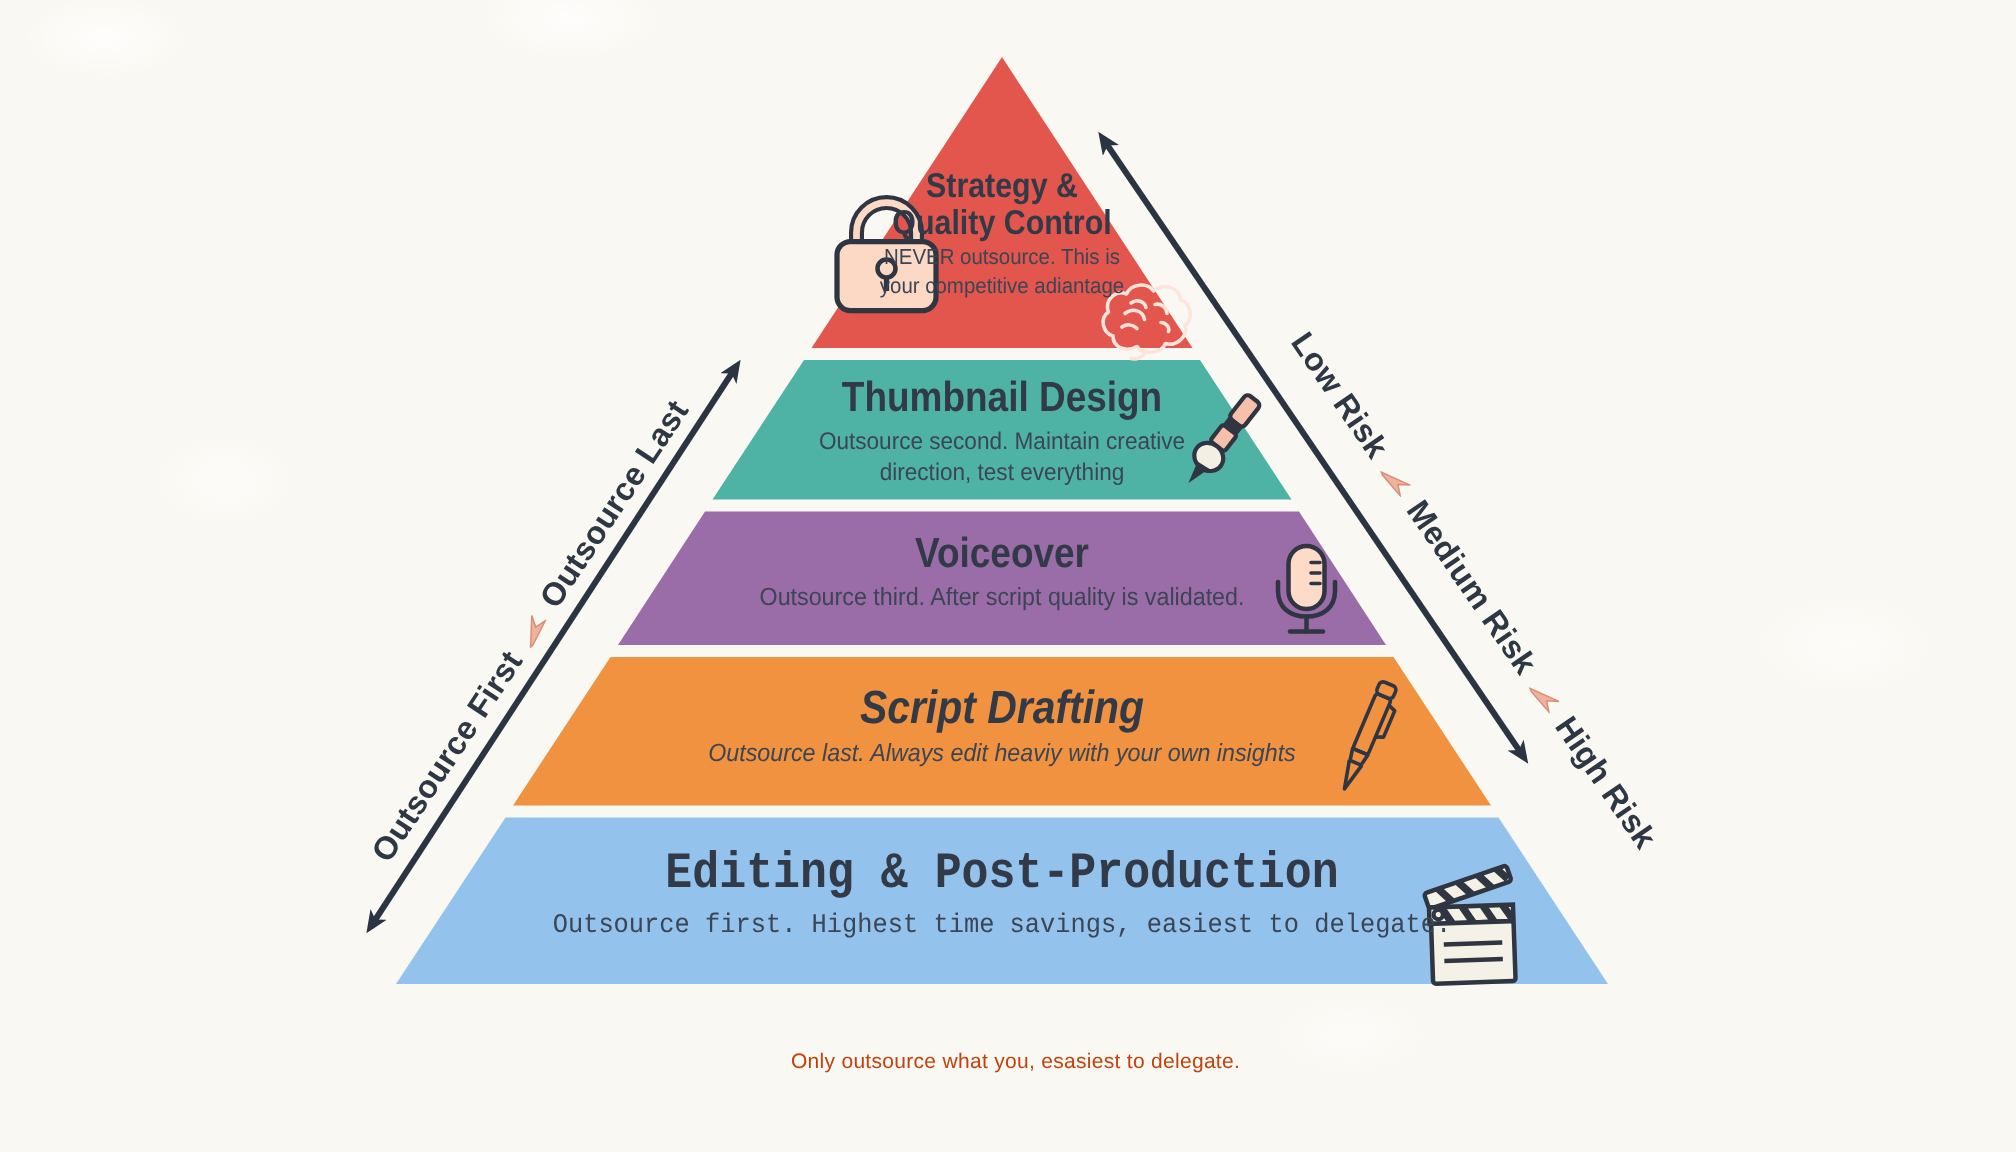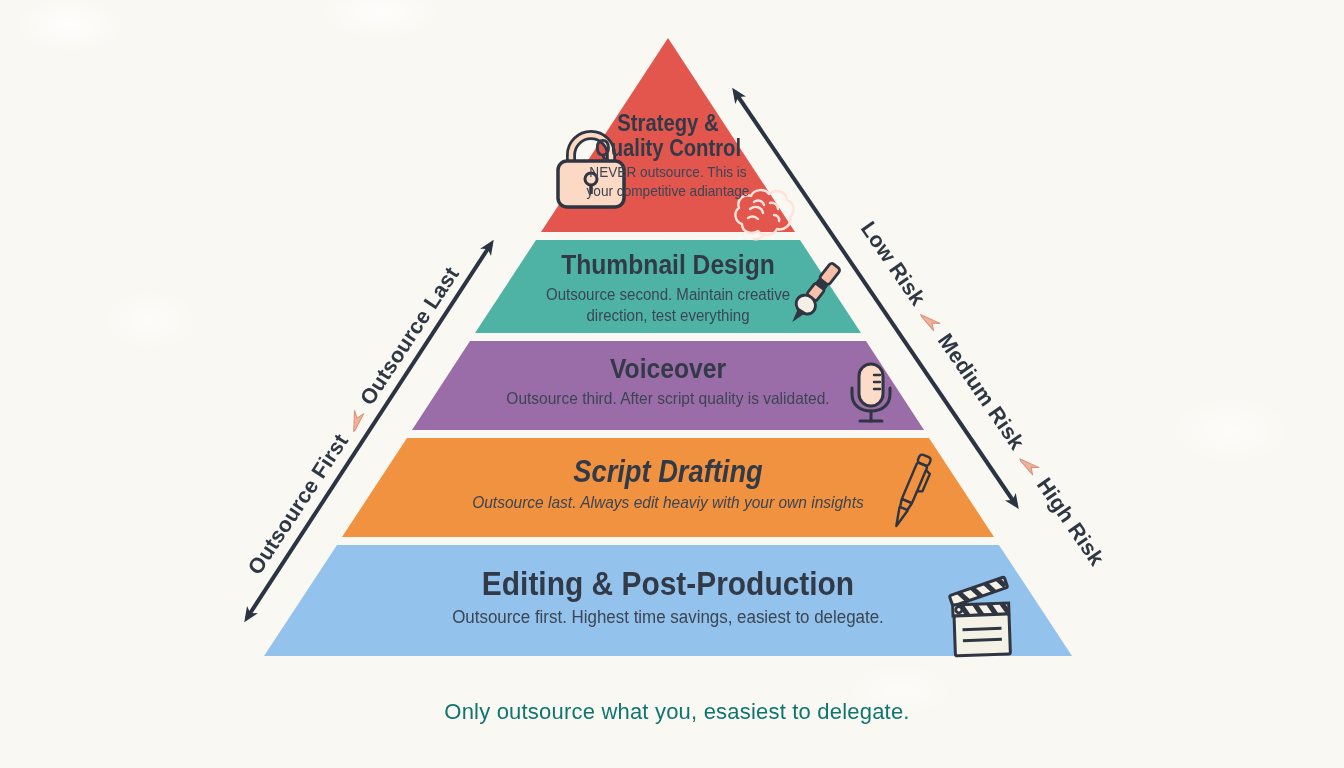--- a/index.html
+++ b/index.html
@@ -45,21 +45,21 @@
     position:absolute;white-space:nowrap;font-weight:700;font-size:21.5px;
     color:#2e3744;display:flex;align-items:center;gap:9px;
     letter-spacing:.2px;
   }
   #left-axis{left:354px;top:421px;transform:translate(-50%,-50%) rotate(-56.5deg);}
   #right-axis{left:982px;top:394px;transform:translate(-50%,-50%) rotate(55.5deg);}
   .axis-label .glyph{flex:0 0 auto;display:block;}
 
   .caption{
     position:absolute;left:677px;top:699px;transform:translateX(-50%);
-    font-size:22px;color:#0f766e;white-space:nowrap;letter-spacing:.2px;
+    font-size:14px;color:#c2410c;white-space:nowrap;letter-spacing:.2px;
   }
 </style>
 </head>
 <body>
 
 <div class="stage">
 
   <svg class="art" width="1344" height="768" viewBox="0 0 1344 768">
     <defs>
       <marker id="head" markerUnits="userSpaceOnUse" markerWidth="26" markerHeight="22" refX="10" refY="6.5" orient="auto-start-reverse">
@@ -144,21 +144,21 @@
 direction, test everything</div>
   </div>
   <div class="band-text lv2" style="top:354px;">
     <div class="band-title">Voiceover</div>
     <div class="band-sub">Outsource third. After script quality is validated.</div>
   </div>
   <div class="band-text lv3" style="top:455px;font-style:italic;">
     <div class="band-title">Script Drafting</div>
     <div class="band-sub">Outsource last. Always edit heaviy with your own insights</div>
   </div>
-  <div class="band-text lv4" style="top:565px;">
+  <div class="band-text lv4" style="top:565px;font-family:Liberation Mono, monospace;">
     <div class="band-title">Editing &amp; Post-Production</div>
     <div class="band-sub">Outsource first. Highest time savings, easiest to delegate.</div>
   </div>
 
   <div id="left-axis" class="axis-label">
     <span>Outsource First</span>
     <svg class="glyph" width="22" height="15" viewBox="0 0 22 15">
       <path d="M1,13 L19,2 L14,8.5 L21,11.5 L3,13.5 Z" stroke="#d98f77" stroke-width="1" fill="#f0b29c"></path>
     </svg>
     <span>Outsource Last</span>

